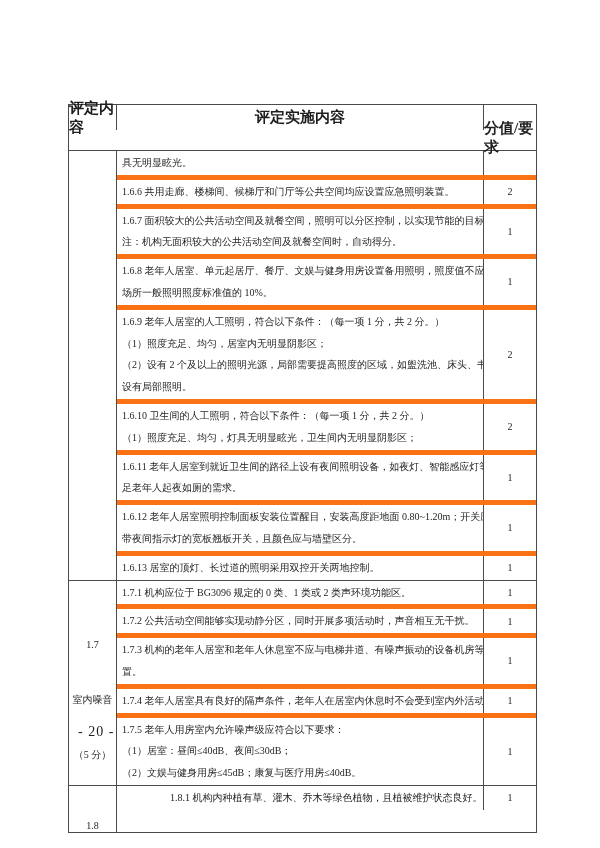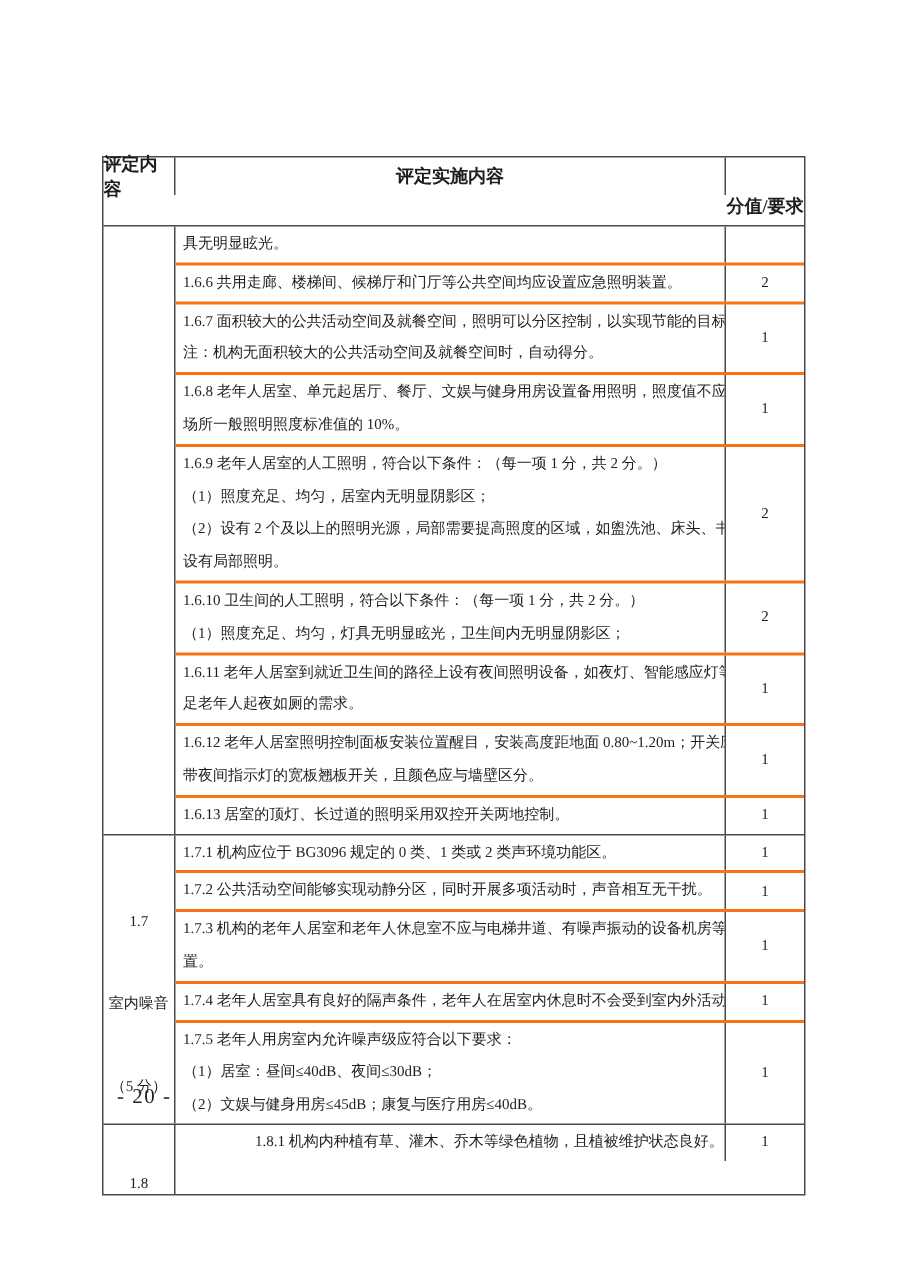--- a/index.html
+++ b/index.html
@@ -20,21 +20,21 @@
     left: 68px; top: 104px;
     width: 469px;
     border: 1px solid #4a4a4a;
     background: #ffffff;
     box-sizing: border-box;
   }
   .thead {
     display: flex;
     border-bottom: 1px solid #4a4a4a;
     font-weight: bold;
-    font-size: 12px;
+    font-size: 15px;
   }
   .th {
     display: flex; align-items: center; justify-content: center;
     height: 25px; box-sizing: border-box;
   }
   .th-col1 { width: 48px; border-right: 1px solid #4a4a4a; }
   .th-col2 { flex: 1; border-right: 1px solid #4a4a4a; }
   .th-col3 { width: 52px; margin-top: 20px; }
   .group {
     display: flex;
@@ -48,21 +48,21 @@
     align-items: center; justify-content: center;
     gap: 9px;
     font-size: 10px;
     box-sizing: border-box;
     flex-shrink: 0;
   }
   .label-line { line-height: 12px; white-space: nowrap; margin-top: 34px; }
   .rows { flex: 1; display: flex; flex-direction: column; min-width: 0; }
   .row {
     display: flex;
-    border-bottom: 2px solid #f97316;
+    border-bottom: 5px solid #f97316;
   }
   .row:last-child { border-bottom: none; }
   .content-cell {
     flex: 1;
     border-right: 1px solid #4a4a4a;
     padding: 1px 5px;
     display: flex; flex-direction: column; justify-content: center;
     font-size: 10px;
     min-width: 0;
     overflow: hidden;

